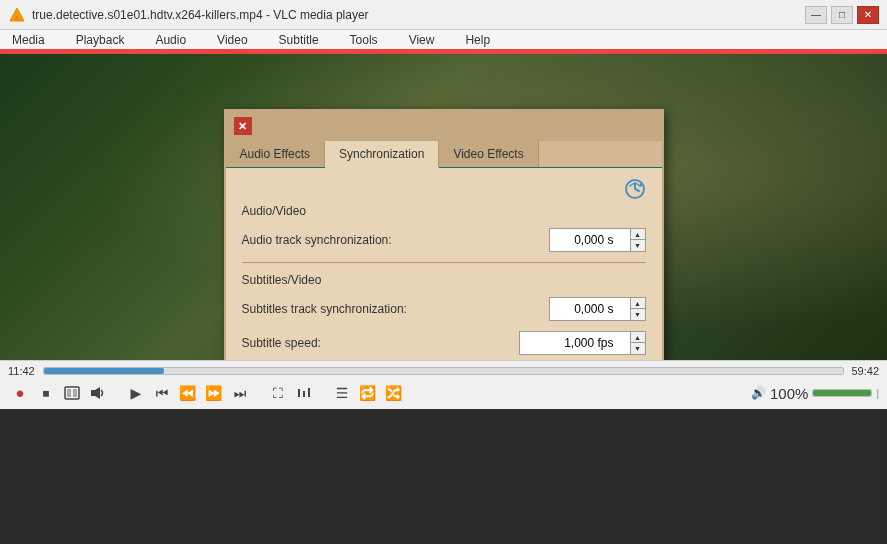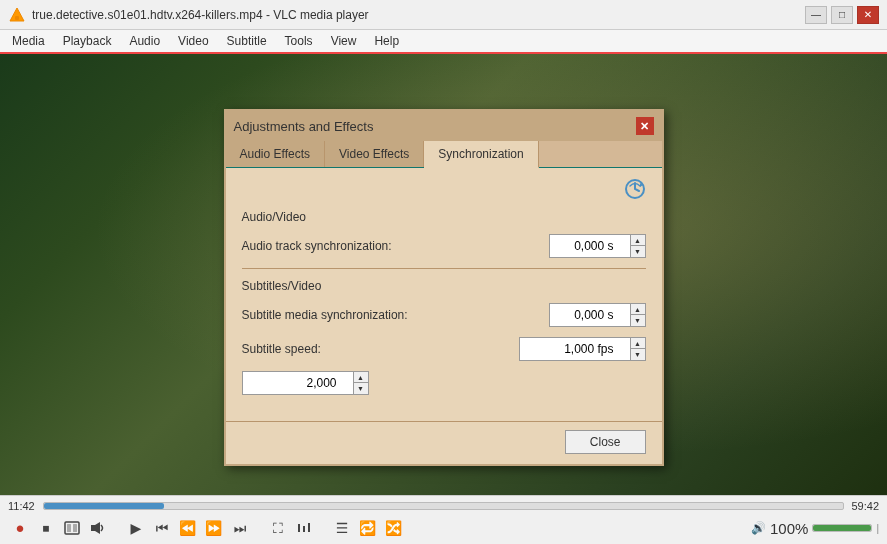--- a/index.html
+++ b/index.html
@@ -9,21 +9,21 @@
       background: #2c2c2c;
       font-family: 'Segoe UI', Tahoma, Geneva, Verdana, sans-serif;
       font-size: 12px;
       overflow: hidden;
       position: relative;
     }
 
     
     .vlc-window {
       width: 887px;
-      height: 544px;
+      height: 409px;
       background: #1a1a1a;
       position: relative;
       display: flex;
       flex-direction: column;
     }
 
     
     .title-bar {
       background: #f0f0f0;
       height: 30px;
@@ -68,22 +68,22 @@
       border-color: #a93226;
     }
 
     
     .menu-bar {
       background: #f5f5f5;
       height: 24px;
       display: flex;
       align-items: center;
       padding: 0 4px;
-      gap: 2px;
-      border-bottom: 2px solid #ef4444;
+      gap: 15px;
+      border-bottom: 5px solid #ef4444;
     }
     .menu-item {
       padding: 2px 8px;
       font-size: 12px;
       color: #333;
       cursor: pointer;
     }
 
     
     .video-area {
@@ -264,21 +264,21 @@
       height: 22px;
       color: #4a90c4;
       font-size: 18px;
     }
 
     
     .section-header {
       font-size: 12px;
       color: #333;
       margin-bottom: 10px;
-      margin-top: 10px;
+      margin-top: 4px;
     }
     .section-divider {
       border: none;
       border-top: 1px solid #b8956c;
       margin: 10px 0;
     }
 
     
     .form-row {
       display: flex;
@@ -378,28 +378,27 @@
     <span class="menu-item">Help</span>
   </div>
 
   <div class="video-area">
     <div class="video-bg"></div>
 
     <div class="dialog-overlay">
       <div class="dialog">
 
         <div class="dialog-title-bar">
-          <span class="dialog-title">Adjustments and Effects</span>
           <button class="dialog-close-btn">✕</button>
         </div>
 
         <div class="dialog-tabs">
           <div class="tab">Audio Effects</div>
+          <div class="tab active">Synchronization</div>
           <div class="tab">Video Effects</div>
-          <div class="tab active">Synchronization</div>
         </div>
 
         <div class="dialog-content">
 
           <div class="sync-icon-row">
             <svg class="sync-icon" viewBox="0 0 22 22">
               <circle cx="11" cy="11" r="9" fill="none" stroke="#4a90c4" stroke-width="2"></circle>
               <path d="M11 5 L11 11 L15 13" stroke="#4a90c4" stroke-width="2" fill="none" stroke-linecap="round"></path>
               <path d="M6 8 Q11 3 16 8" fill="none" stroke="#4a90c4" stroke-width="1.5" stroke-linecap="round"></path>
               <polygon points="16,5 16,9 19,7" fill="#4a90c4"></polygon>
@@ -417,21 +416,21 @@
                 <button class="spin-down">▼</button>
               </div>
             </div>
           </div>
 
           <hr class="section-divider">
 
           <div class="section-header">Subtitles/Video</div>
 
           <div class="form-row">
-            <span class="form-label">Subtitle media synchronization:</span>
+            <span class="form-label">Subtitles track synchronization:</span>
             <div class="spin-input-wrap">
               <input class="spin-input" type="text" value="0,000 s" style="">
               <div class="spin-buttons">
                 <button class="spin-up">▲</button>
                 <button class="spin-down">▼</button>
               </div>
             </div>
           </div>
 
           <div class="form-row">

